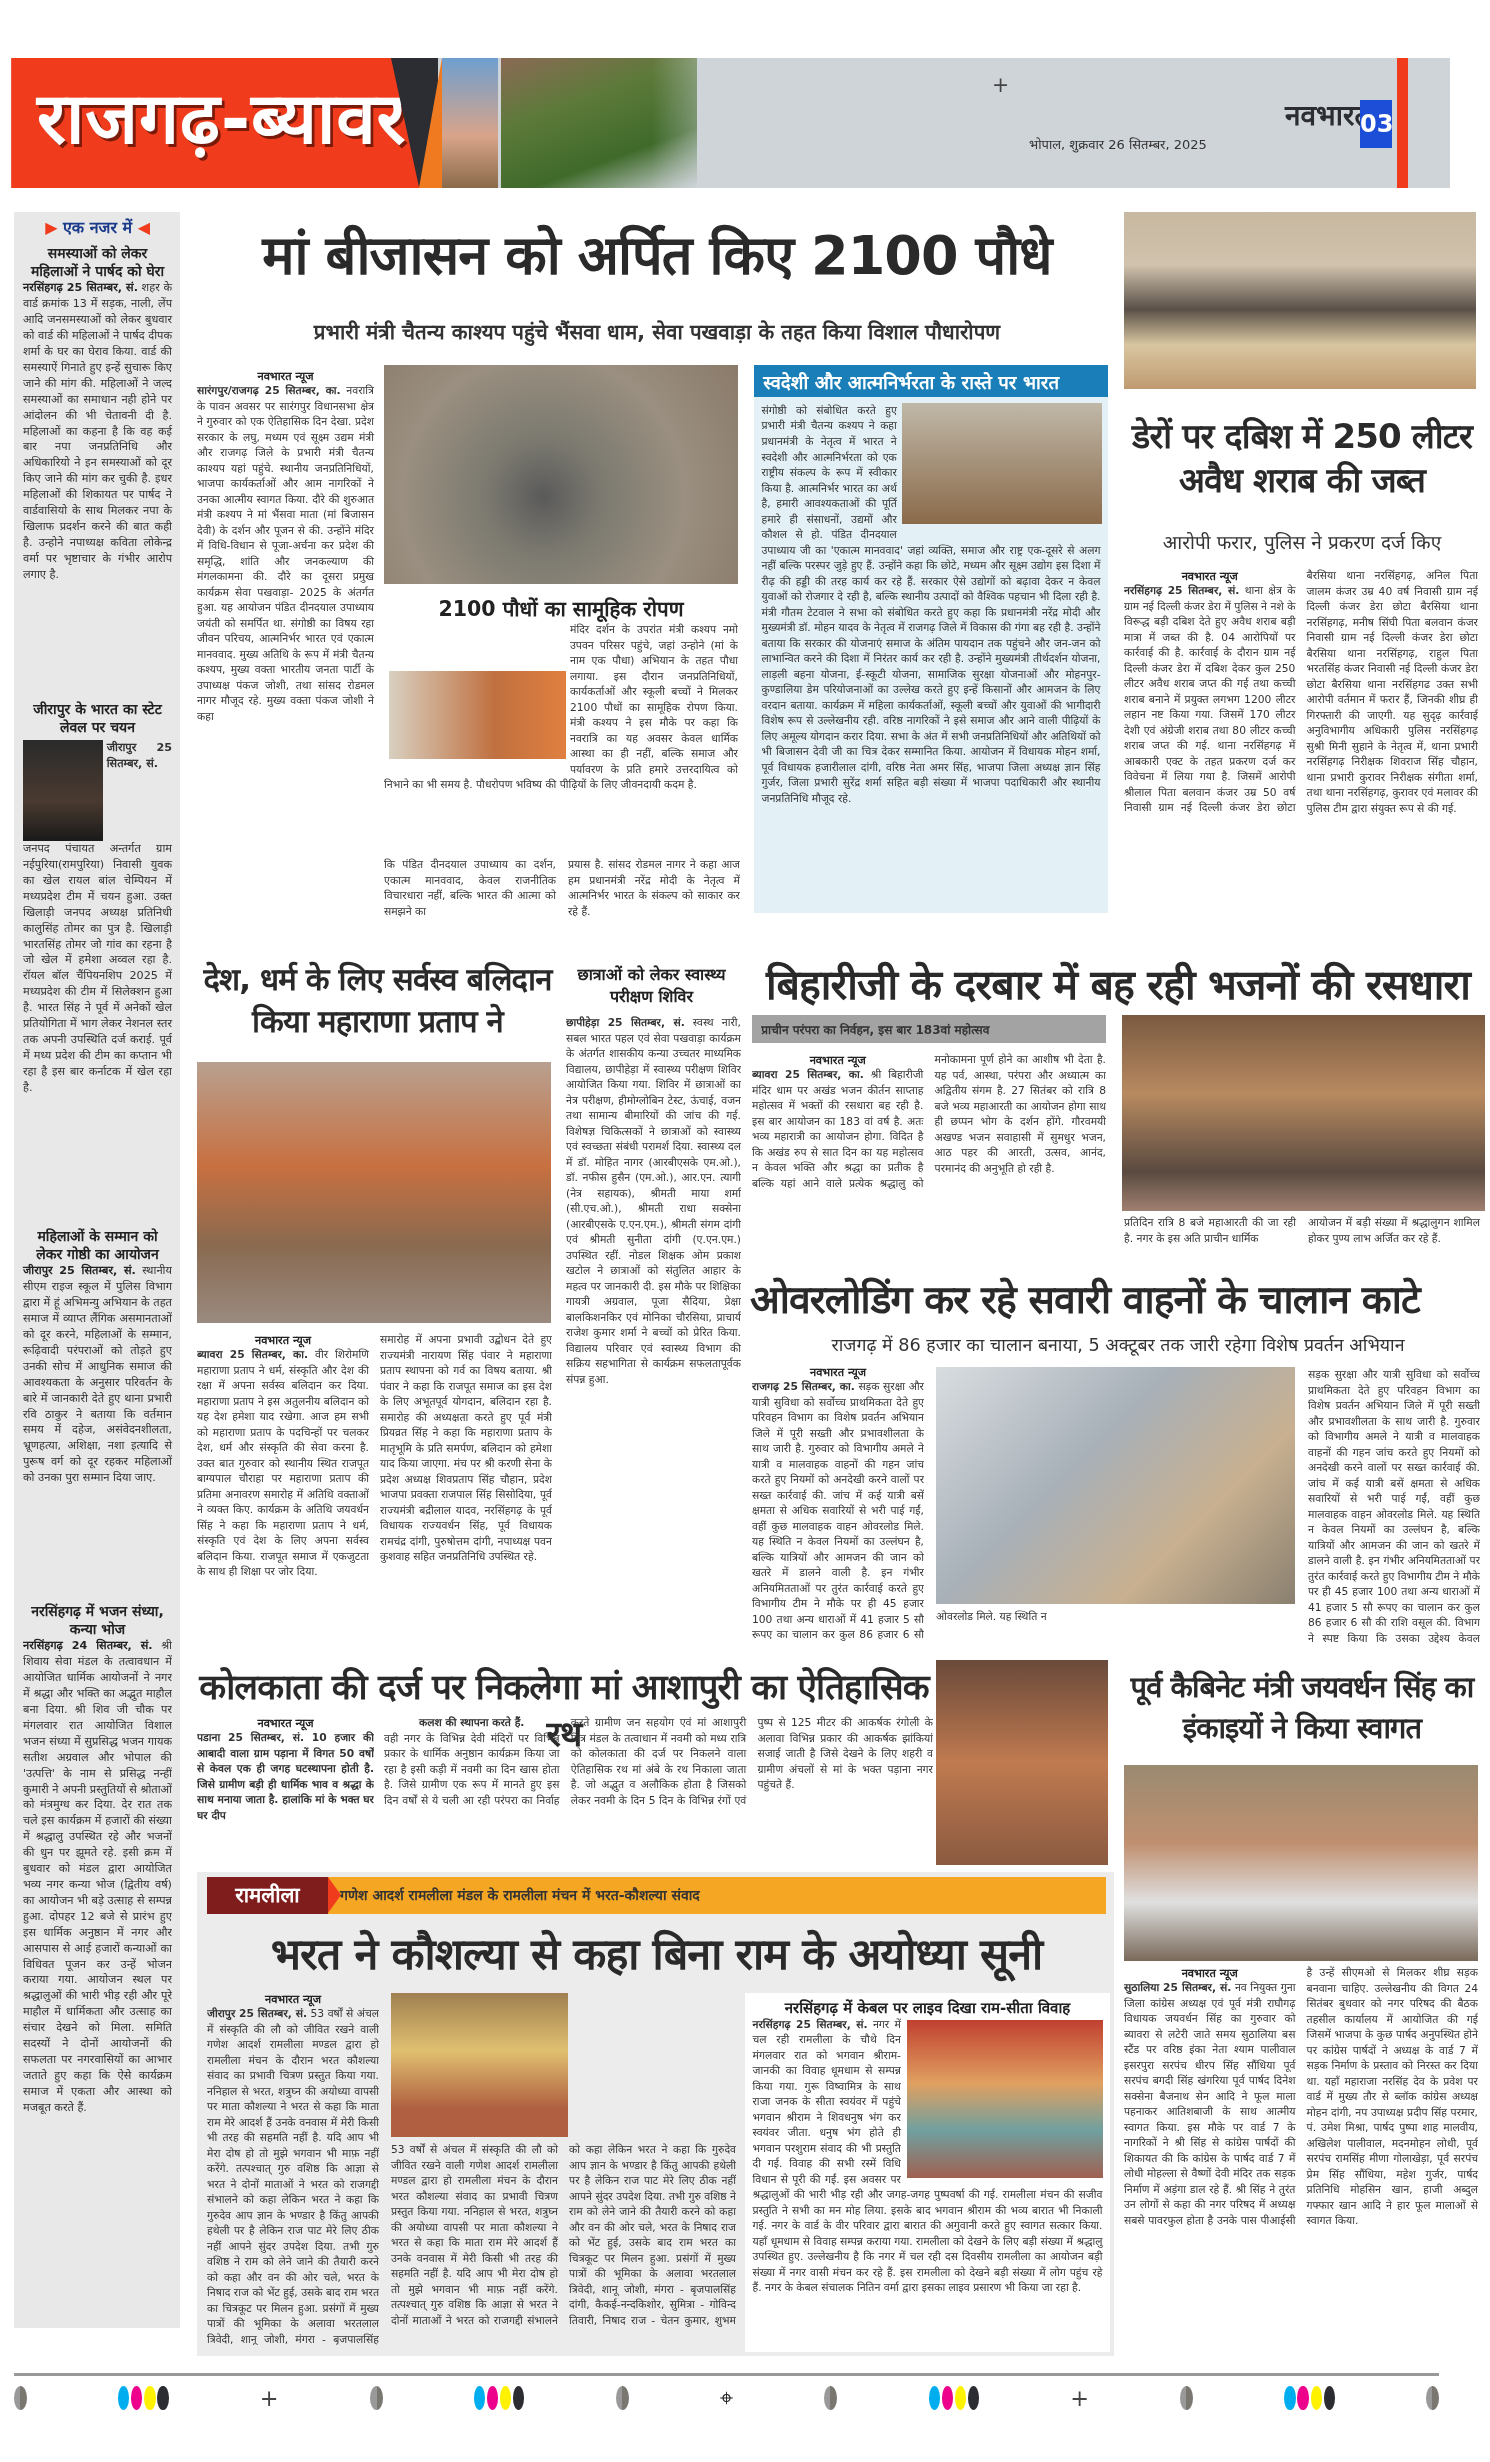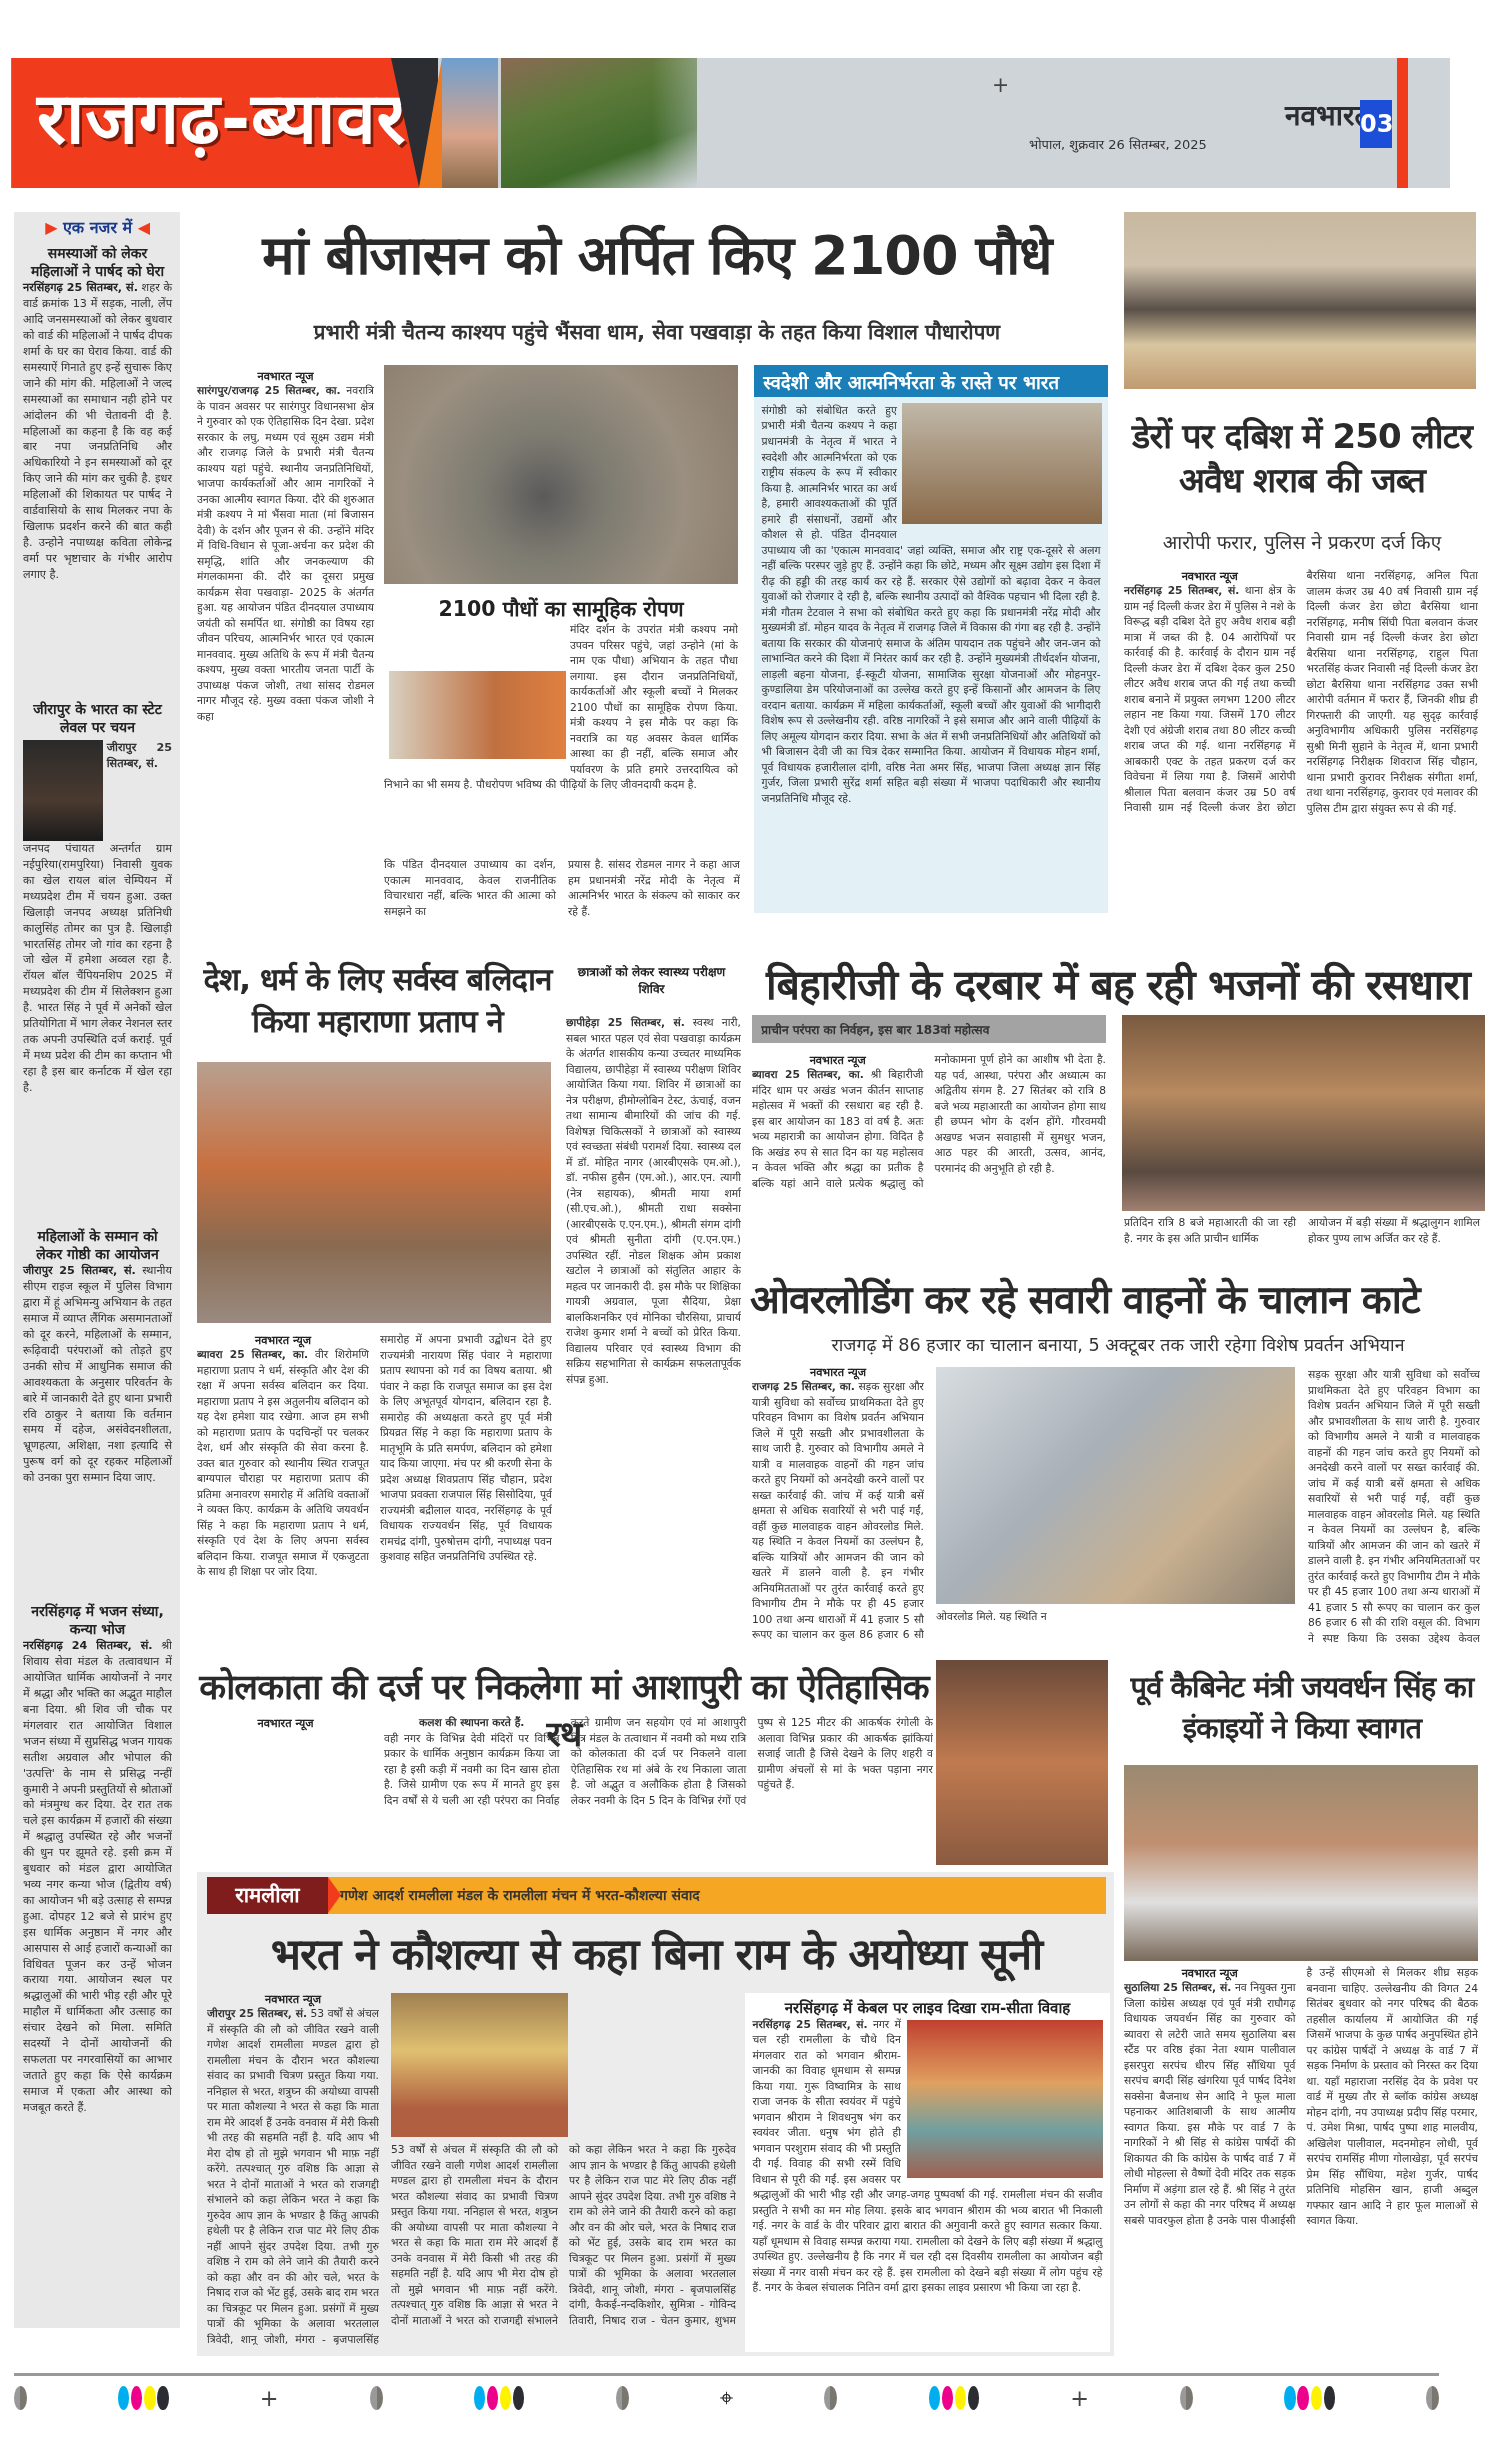--- a/index.html
+++ b/index.html
@@ -113,21 +113,21 @@
 </div>
 
 <div class="abs h1" style="left:196px;top:959px;width:363px;text-align:center;font-size:31px;line-height:1.35;font-weight:bold">देश, धर्म के लिए सर्वस्व बलिदान किया महाराणा प्रताप ने</div>
 <div class="abs photo" style="left:197px;top:1062px;width:354px;height:261px;background:linear-gradient(#b8a090,#c87040 40%,#8a6a50 70%,#9a8a80)"></div>
 <div class="abs" style="left:197px;top:1332px;width:172px;height:317px;overflow:hidden">
   <div class="byline">नवभारत न्यूज</div>
   <div class="txt"><b>ब्यावरा 25 सितम्बर, का.</b> <span>वीर शिरोमणि महाराणा प्रताप ने धर्म, संस्कृति और देश की रक्षा में अपना सर्वस्व बलिदान कर दिया. महाराणा प्रताप ने इस अतुलनीय बलिदान को यह देश हमेशा याद रखेगा. आज हम सभी को महाराणा प्रताप के पदचिन्हों पर चलकर देश, धर्म और संस्कृति की सेवा करना है. उक्त बात गुरुवार को स्थानीय स्थित राजपूत बाग्यपाल चौराहा पर महाराणा प्रताप की प्रतिमा अनावरण समारोह में अतिथि वक्ताओं ने व्यक्त किए. कार्यक्रम के अतिथि जयवर्धन सिंह ने कहा कि महाराणा प्रताप ने धर्म, संस्कृति एवं देश के लिए अपना सर्वस्व बलिदान किया. राजपूत समाज में एकजुटता के साथ ही शिक्षा पर जोर दिया.</span></div>
 </div>
 <div class="abs txt" style="left:380px;top:1332px;width:172px;height:317px;overflow:hidden">समारोह में अपना प्रभावी उद्बोधन देते हुए राज्यमंत्री नारायण सिंह पंवार ने महाराणा प्रताप स्थापना को गर्व का विषय बताया. श्री पंवार ने कहा कि राजपूत समाज का इस देश के लिए अभूतपूर्व योगदान, बलिदान रहा है. समारोह की अध्यक्षता करते हुए पूर्व मंत्री प्रियव्रत सिंह ने कहा कि महाराणा प्रताप के मातृभूमि के प्रति समर्पण, बलिदान को हमेशा याद किया जाएगा. मंच पर श्री करणी सेना के प्रदेश अध्यक्ष शिवप्रताप सिंह चौहान, प्रदेश भाजपा प्रवक्ता राजपाल सिंह सिसोदिया, पूर्व राज्यमंत्री बद्रीलाल यादव, नरसिंहगढ़ के पूर्व विधायक राज्यवर्धन सिंह, पूर्व विधायक रामचंद्र दांगी, पुरुषोत्तम दांगी, नपाध्यक्ष पवन कुशवाह सहित जनप्रतिनिधि उपस्थित रहे.</div>
 
-<div class="abs" style="left:563px;top:964px;width:177px;text-align:center;font-size:12px;font-weight:bold;line-height:1.4">छात्राओं को लेकर स्वास्थ्य परीक्षण शिविर</div>
+<div class="abs" style="left:563px;top:964px;width:177px;text-align:center;font-size:16px;font-weight:bold;line-height:1.4">छात्राओं को लेकर स्वास्थ्य परीक्षण शिविर</div>
 <div class="abs txt" style="left:566px;top:1015px;width:175px;height:633px;overflow:hidden"><b>छापीहेड़ा 25 सितम्बर, सं.</b> <span>स्वस्थ नारी, सबल भारत पहल एवं सेवा पखवाड़ा कार्यक्रम के अंतर्गत शासकीय कन्या उच्चतर माध्यमिक विद्यालय, छापीहेड़ा में स्वास्थ्य परीक्षण शिविर आयोजित किया गया. शिविर में छात्राओं का नेत्र परीक्षण, हीमोग्लोबिन टेस्ट, ऊंचाई, वजन तथा सामान्य बीमारियों की जांच की गई. विशेषज्ञ चिकित्सकों ने छात्राओं को स्वास्थ्य एवं स्वच्छता संबंधी परामर्श दिया. स्वास्थ्य दल में डॉ. मोहित नागर (आरबीएसके एम.ओ.), डॉ. नफीस हुसैन (एम.ओ.), आर.एन. त्यागी (नेत्र सहायक), श्रीमती माया शर्मा (सी.एच.ओ.), श्रीमती राधा सक्सेना (आरबीएसके ए.एन.एम.), श्रीमती संगम दांगी एवं श्रीमती सुनीता दांगी (ए.एन.एम.) उपस्थित रहीं. नोडल शिक्षक ओम प्रकाश खटोल ने छात्राओं को संतुलित आहार के महत्व पर जानकारी दी. इस मौके पर शिक्षिका गायत्री अग्रवाल, पूजा सैदिया, प्रेक्षा बालकिशनकिर एवं मोनिका चौरसिया, प्राचार्य राजेश कुमार शर्मा ने बच्चों को प्रेरित किया. विद्यालय परिवार एवं स्वास्थ्य विभाग की सक्रिय सहभागिता से कार्यक्रम सफलतापूर्वक संपन्न हुआ.</span></div>
 
 <div class="abs h1" style="left:750px;top:955px;width:736px;text-align:center;font-size:41px">बिहारीजी के दरबार में बह रही भजनों की रसधारा</div>
 <div class="abs tan-box" style="left:752px;top:1015px;width:354px">प्राचीन परंपरा का निर्वहन, इस बार 183वां महोत्सव</div>
 <div class="abs" style="left:752px;top:1052px;width:354px;column-count:2;column-gap:11.2px;height:196px;overflow:hidden">
   <div class="byline">नवभारत न्यूज</div>
   <div class="txt"><b>ब्यावरा 25 सितम्बर, का.</b> <span>श्री बिहारीजी मंदिर धाम पर अखंड भजन कीर्तन साप्ताह महोत्सव में भक्तों की रसधारा बह रही है. इस बार आयोजन का 183 वां वर्ष है. अतः भव्य महारात्री का आयोजन होगा. विदित है कि अखंड रुप से सात दिन का यह महोत्सव न केवल भक्ति और श्रद्धा का प्रतीक है बल्कि यहां आने वाले प्रत्येक श्रद्धालु को मनोकामना पूर्ण होने का आशीष भी देता है. यह पर्व, आस्था, परंपरा और अध्यात्म का अद्वितीय संगम है. 27 सितंबर को रात्रि 8 बजे भव्य महाआरती का आयोजन होगा साथ ही छप्पन भोग के दर्शन होंगे. गौरवमयी अखण्ड भजन सवाहासी में सुमधुर भजन, आठ पहर की आरती, उत्सव, आनंद, परमानंद की अनुभूति हो रही है.</span></div>
 </div>
 <div class="abs photo" style="left:1122px;top:1015px;width:363px;height:196px;background:linear-gradient(#7a5a40,#b88a60 40%,#5a4a40 80%,#a08070)"></div>
 <div class="abs txt" style="left:1124px;top:1215px;width:172px">प्रतिदिन रात्रि 8 बजे महाआरती की जा रही है. नगर के इस अति प्राचीन धार्मिक</div>
@@ -139,20 +139,21 @@
   <div class="byline">नवभारत न्यूज</div>
   <div class="txt"><b>राजगढ़ 25 सितम्बर, का.</b> <span>सड़क सुरक्षा और यात्री सुविधा को सर्वोच्च प्राथमिकता देते हुए परिवहन विभाग का विशेष प्रवर्तन अभियान जिले में पूरी सख्ती और प्रभावशीलता के साथ जारी है. गुरुवार को विभागीय अमले ने यात्री व मालवाहक वाहनों की गहन जांच करते हुए नियमों को अनदेखी करने वालों पर सख्त कार्रवाई की. जांच में कई यात्री बसें क्षमता से अधिक सवारियों से भरी पाई गईं, वहीं कुछ मालवाहक वाहन ओवरलोड मिले. यह स्थिति न केवल नियमों का उल्लंघन है, बल्कि यात्रियों और आमजन की जान को खतरे में डालने वाली है. इन गंभीर अनियमितताओं पर तुरंत कार्रवाई करते हुए विभागीय टीम ने मौके पर ही 45 हजार 100 तथा अन्य धाराओं में 41 हजार 5 सौ रूपए का चालान कर कुल 86 हजार 6 सौ की राशि वसूल की. विभाग ने स्पष्ट किया कि उसका उद्देश्य केवल दंडात्मक कार्यवाही करना नहीं, बल्कि नागरिकों को सुरक्षित और व्यवस्थित परिवहन उपलब्ध कराना है.</span></div>
 </div>
 <div class="abs photo" style="left:936px;top:1367px;width:359px;height:237px;background:linear-gradient(135deg,#d8dde0,#a8b0b8 40%,#c8b090 70%,#8a8070)"></div>
 <div class="abs txt" style="left:936px;top:1609px;width:359px">ओवरलोड मिले. यह स्थिति न</div>
 <div class="abs txt" style="left:1308px;top:1367px;width:172px;height:279px;overflow:hidden">सड़क सुरक्षा और यात्री सुविधा को सर्वोच्च प्राथमिकता देते हुए परिवहन विभाग का विशेष प्रवर्तन अभियान जिले में पूरी सख्ती और प्रभावशीलता के साथ जारी है. गुरुवार को विभागीय अमले ने यात्री व मालवाहक वाहनों की गहन जांच करते हुए नियमों को अनदेखी करने वालों पर सख्त कार्रवाई की. जांच में कई यात्री बसें क्षमता से अधिक सवारियों से भरी पाई गईं, वहीं कुछ मालवाहक वाहन ओवरलोड मिले. यह स्थिति न केवल नियमों का उल्लंघन है, बल्कि यात्रियों और आमजन की जान को खतरे में डालने वाली है. इन गंभीर अनियमितताओं पर तुरंत कार्रवाई करते हुए विभागीय टीम ने मौके पर ही 45 हजार 100 तथा अन्य धाराओं में 41 हजार 5 सौ रूपए का चालान कर कुल 86 हजार 6 सौ की राशि वसूल की. विभाग ने स्पष्ट किया कि उसका उद्देश्य केवल दंडात्मक कार्यवाही करना नहीं, बल्कि नागरिकों को सुरक्षित और व्यवस्थित परिवहन उपलब्ध कराना है.</div>
 
 <div class="abs h1" style="left:196px;top:1662px;width:736px;text-align:center;font-size:35px">कोलकाता की दर्ज पर निकलेगा मां आशापुरी का ऐतिहासिक रथ</div>
 <div class="abs" style="left:197px;top:1715px;width:177px;height:154px;overflow:hidden">
   <div class="byline">नवभारत न्यूज</div>
+  <div class="txt" style="font-weight:bold"><span>पडाना 25 सितम्बर, सं.</span> <span>10 हजार की आबादी वाला ग्राम पड़ाना में विगत 50 वर्षों से केवल एक ही जगह घटस्थापना होती है. जिसे ग्रामीण बड़ी ही धार्मिक भाव व श्रद्धा के साथ मनाया जाता है. हालांकि मां के भक्त घर घर दीप</span></div>
 </div>
 <div class="abs" style="left:384px;top:1715px;width:549px;column-count:3;column-gap:11.2px;height:154px;overflow:hidden">
   <div class="txt" style="font-weight:bold;text-align:center">कलश की स्थापना करते हैं.</div>
   <div class="txt">वही नगर के विभिन्न देवी मंदिरों पर विभिन्न प्रकार के धार्मिक अनुष्ठान कार्यक्रम किया जा रहा है इसी कड़ी में नवमी का दिन खास होता है. जिसे ग्रामीण एक रूप में मानते हुए इस दिन वर्षों से ये चली आ रही परंपरा का निर्वाह करते ग्रामीण जन सहयोग एवं मां आशापुरी मित्र मंडल के तत्वाधान में नवमी को मध्य रात्रि को कोलकाता की दर्ज पर निकलने वाला ऐतिहासिक रथ मां अंबे के रथ निकाला जाता है. जो अद्भुत व अलौकिक होता है जिसको लेकर नवमी के दिन 5 दिन के विभिन्न रंगों एवं पुष्प से 125 मीटर की आकर्षक रंगोली के अलावा विभिन्न प्रकार की आकर्षक झांकियां सजाई जाती है जिसे देखने के लिए शहरी व ग्रामीण अंचलों से मां के भक्त पड़ाना नगर पहुंचते हैं.</div>
 </div>
 <div class="abs photo" style="left:936px;top:1660px;width:172px;height:205px;background:linear-gradient(#6a4a3a,#c07a50 50%,#8a5a40)"></div>
 
 <div class="abs h1" style="left:1118px;top:1667px;width:368px;text-align:center;font-size:29px;line-height:1.4">पूर्व कैबिनेट मंत्री जयवर्धन सिंह का इंकाइयों ने किया स्वागत</div>
 <div class="abs photo" style="left:1124px;top:1765px;width:354px;height:196px;background:linear-gradient(#9a8a70,#c09070 40%,#e0e0e0 70%,#7a6a5a)"></div>
 <div class="abs" style="left:1124px;top:1965px;width:354px;column-count:2;column-gap:11.2px;height:373px;overflow:hidden">

